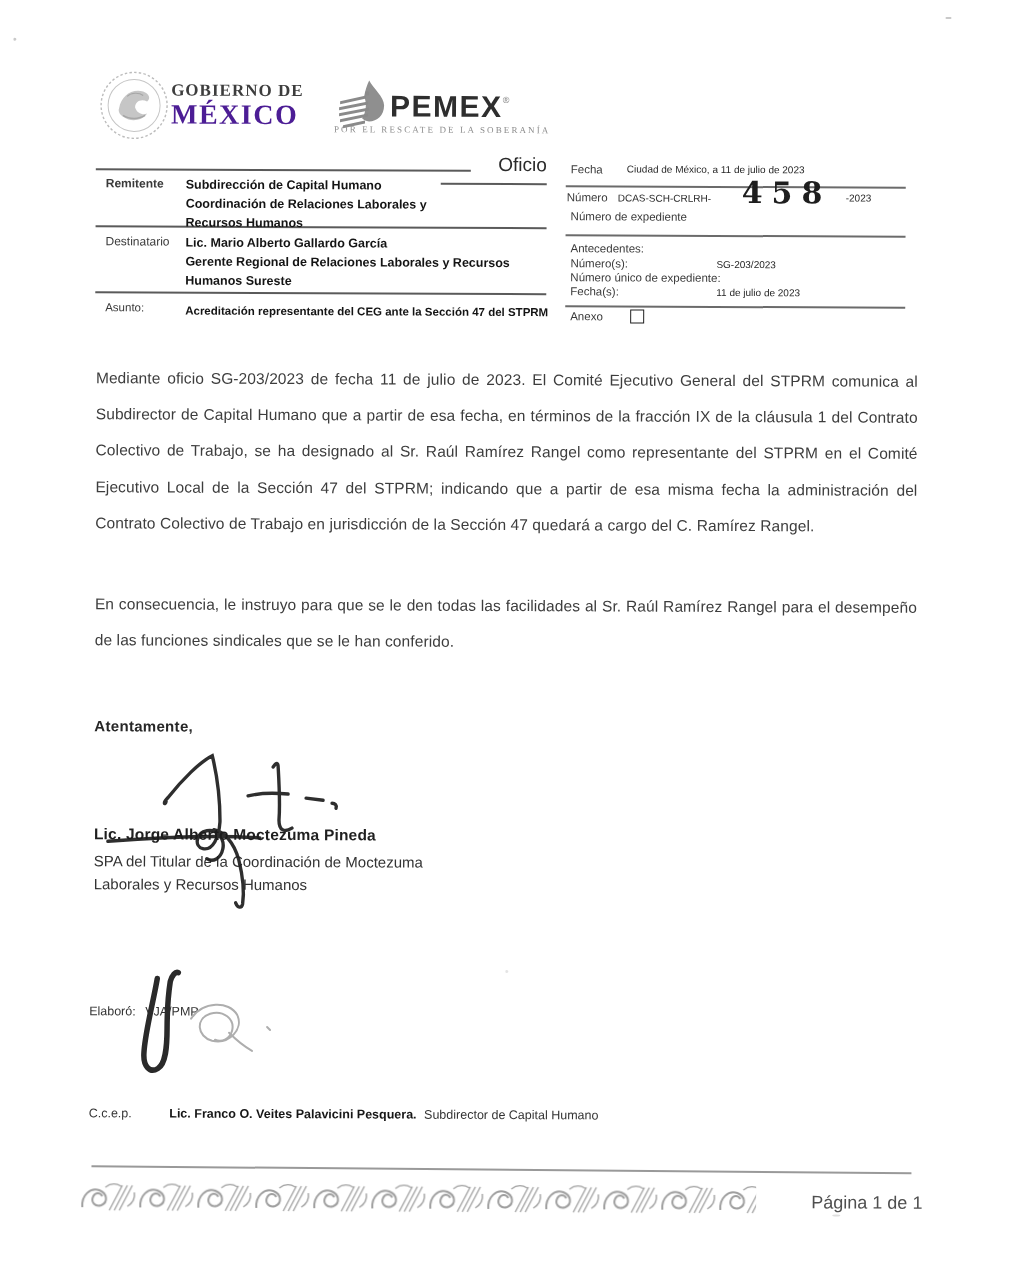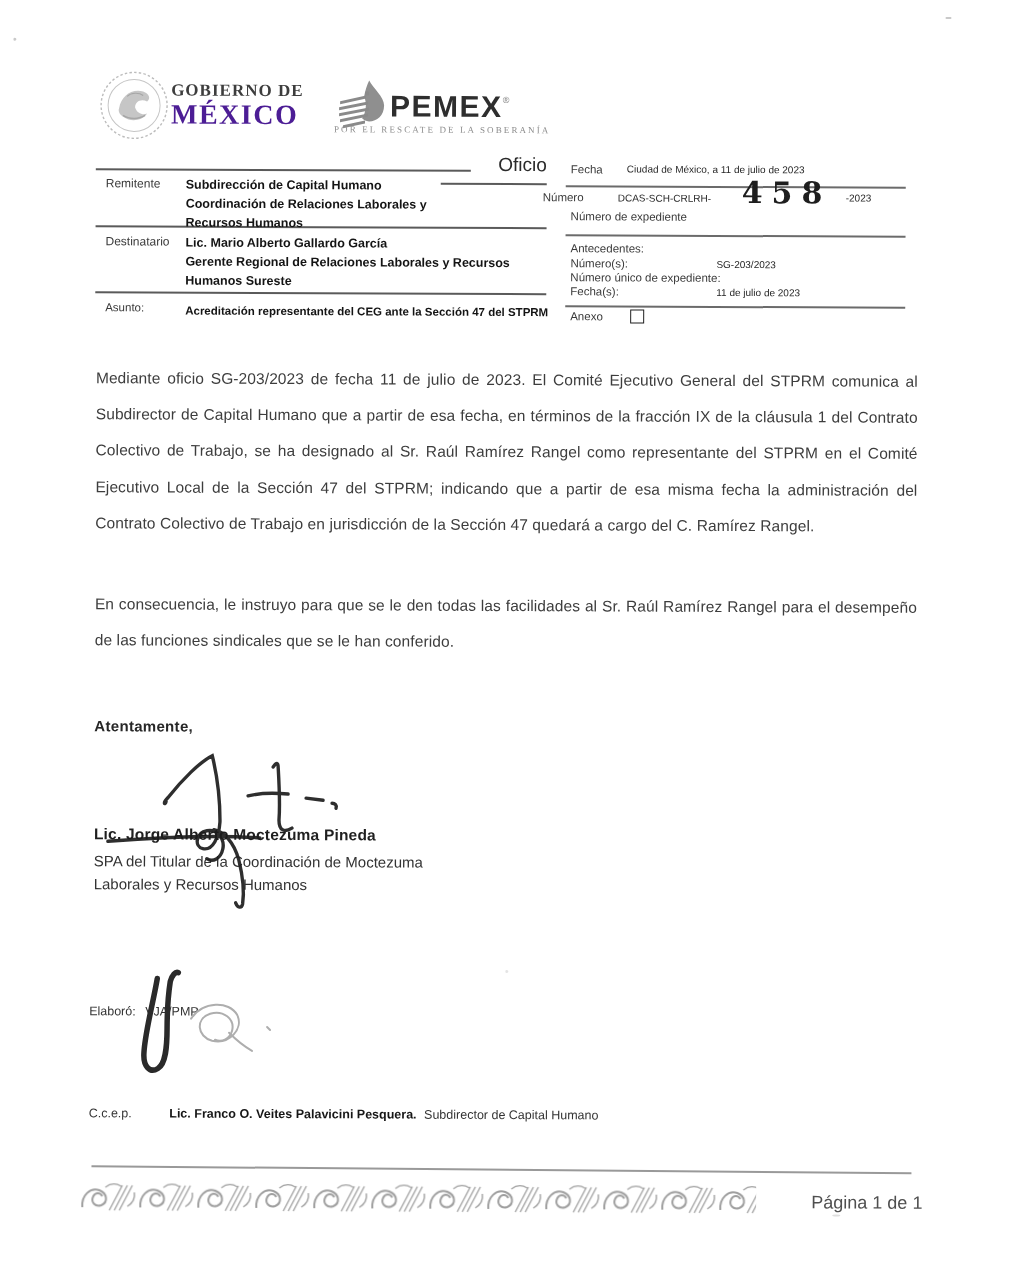--- a/index.html
+++ b/index.html
@@ -74,41 +74,41 @@
     <div class="hline" style="left:95px;top:170px;width:375px;"></div>
     <div class="hline" style="left:440px;top:183px;width:106px;"></div>
     <div class="hline" style="left:95px;top:227px;width:451px;"></div>
     <div class="hline" style="left:95px;top:293px;width:451px;"></div>
     <div class="hline thin" style="left:565px;top:185px;width:340px;"></div>
     <div class="hline thin" style="left:565px;top:234px;width:340px;"></div>
     <div class="hline thin" style="left:565px;top:305px;width:340px;"></div>
 
     <div class="abs oficio" style="left:400px;top:154px;width:146px;text-align:right;">Oficio</div>
 
-    <div class="abs lbl" style="left:105px;top:178px;">Remitente</div>
+    <div class="abs lbl" style="left:105px;top:178px;font-weight:bold;">Remitente</div>
     <div class="abs" style="left:185px;top:177px;">
       <div class="val-b">Subdirección de Capital Humano</div>
       <div class="val-b">Coordinación de Relaciones Laborales y</div>
       <div class="val-b">Recursos Humanos</div>
     </div>
 
     <div class="abs lbl" style="left:105px;top:236px;">Destinatario</div>
     <div class="abs" style="left:185px;top:235px;">
       <div class="val-b">Lic. Mario Alberto Gallardo García</div>
       <div class="val-b">Gerente Regional de Relaciones Laborales y Recursos</div>
       <div class="val-b">Humanos Sureste</div>
     </div>
 
     <div class="abs lbl-sm" style="left:105px;top:303px;">Asunto:</div>
     <div class="abs val-b" style="left:185px;top:303px;font-size:11.5px;">Acreditación representante del CEG ante la Sección 47 del STPRM</div>
 
     <div class="abs lbl-sm" style="left:570px;top:163px;">Fecha</div>
     <div class="abs val-r" style="left:626px;top:163px;">Ciudad de México, a 11 de julio de 2023</div>
 
-    <div class="abs lbl-sm" style="left:542px;top:191px;">Número</div>
+    <div class="abs lbl-sm" style="left:566px;top:191px;">Número</div>
     <div class="abs val-r" style="left:617px;top:192px;">DCAS-SCH-CRLRH-</div>
     <div class="abs stamp" style="left:741px;top:174px;">458</div>
     <div class="abs val-r" style="left:845px;top:191px;">-2023</div>
 
     <div class="abs lbl-sm" style="left:570px;top:210px;">Número de expediente</div>
 
     <div class="abs lbl-sm" style="left:570px;top:242px;">Antecedentes:</div>
     <div class="abs lbl-sm" style="left:570px;top:257px;">Número(s):</div>
     <div class="abs val-r" style="left:716px;top:258px;">SG-203/2023</div>
     <div class="abs lbl-sm" style="left:570px;top:271px;">Número único de expediente:</div>

